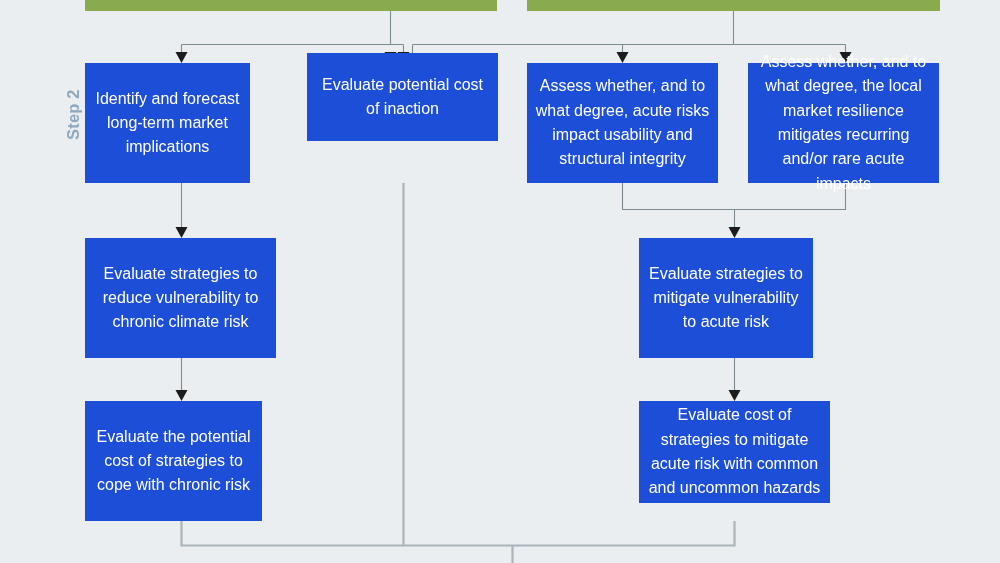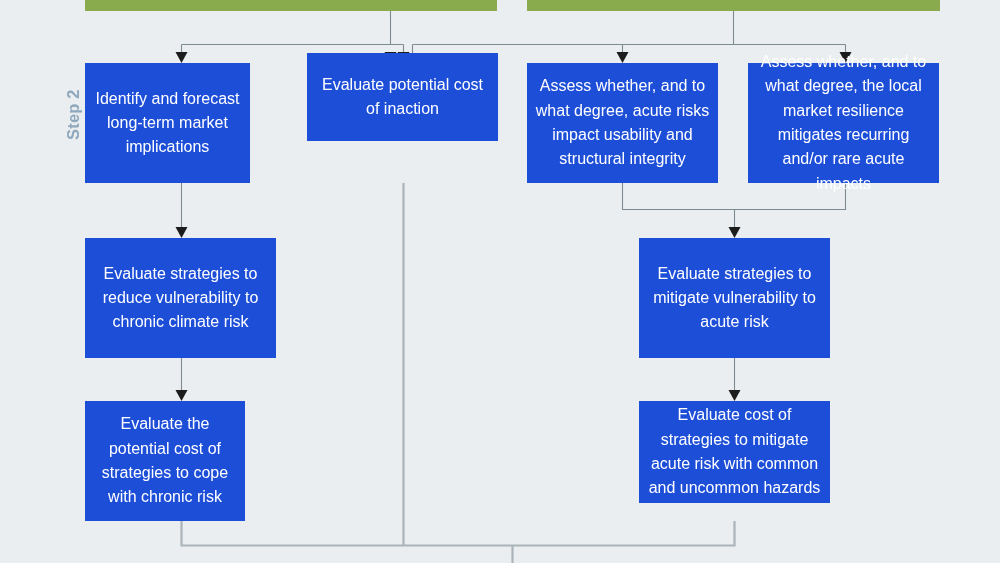--- a/index.html
+++ b/index.html
@@ -136,25 +136,25 @@
   </div>
 
   <div class="node" style="left:748px; top:63px; width:191px; height:120px;">
     <span>Assess whether, and to what degree, the local market resilience mitigates recurring and/or rare acute impacts</span>
   </div>
 
   <div class="node" style="left:85px; top:238px; width:191px; height:120px;">
     <span>Evaluate strategies to reduce vulnerability to chronic climate risk</span>
   </div>
 
-  <div class="node" style="left:639px; top:238px; width:191px; height:120px;">
+  <div class="node" style="left:639px; top:238px; width:174px; height:120px;">
     <span>Evaluate strategies to mitigate vulnerability to acute risk</span>
   </div>
 
-  <div class="node" style="left:85px; top:401px; width:160px; height:120px;">
+  <div class="node" style="left:85px; top:401px; width:177px; height:120px;">
     <span>Evaluate the potential cost of strategies to cope with chronic risk</span>
   </div>
 
   <div class="node" style="left:639px; top:401px; width:191px; height:102px;">
     <span>Evaluate cost of strategies to mitigate acute risk with common and uncommon hazards</span>
   </div>
 
 </div>
 
 </body></html>

